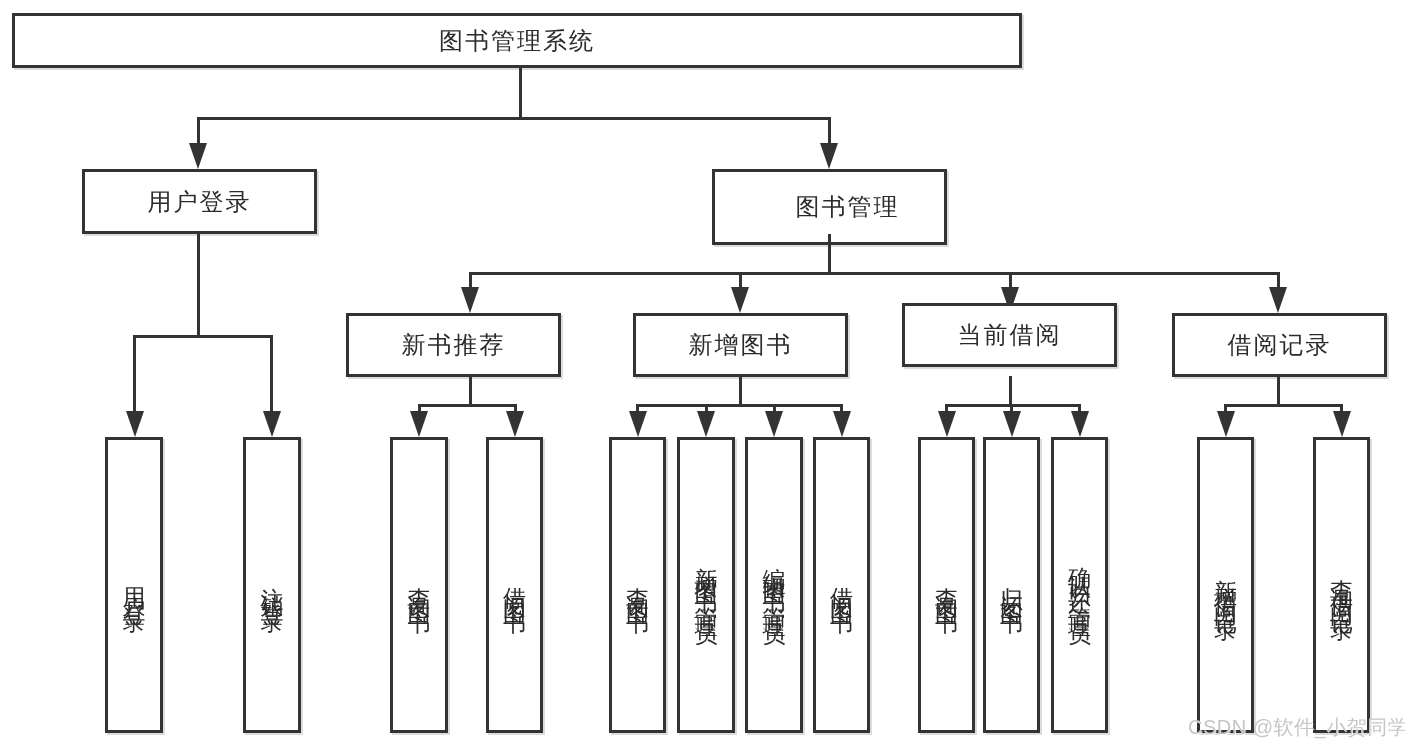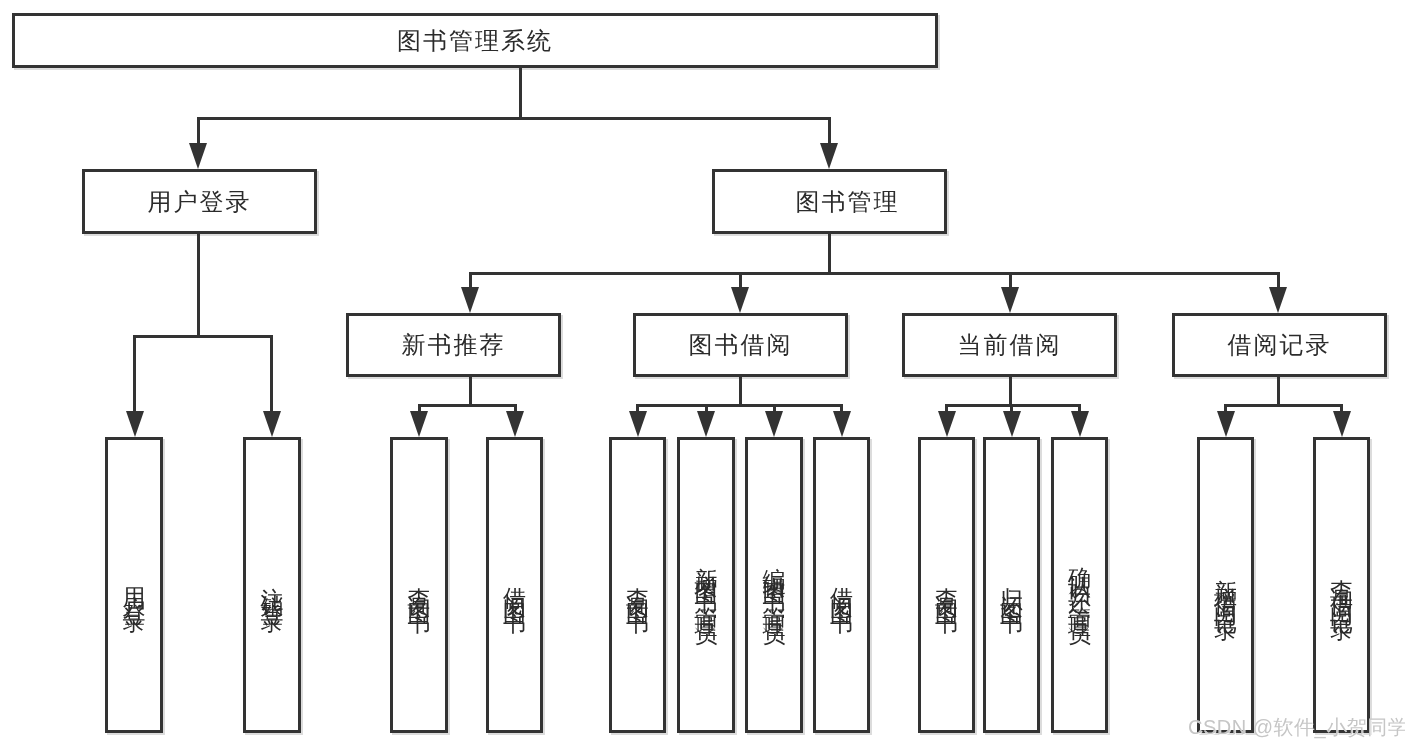--- a/index.html
+++ b/index.html
@@ -50,35 +50,35 @@
     color:var(--wm);
     white-space:nowrap;
     text-shadow:1px 1px 0 rgba(255,255,255,0.8);
   }
 </style>
 </head>
 <body>
 
 <div class="canvas">
 
-  <div class="box hbox" style="left:12px;top:13px;width:926px;height:55px;text-align:center;">
+  <div class="box hbox" style="left:12px;top:13px;width:1010px;height:55px;text-align:center;">
     <span>图书管理系统</span>
   </div>
 
   <div class="vline" style="left:519px;top:67px;height:53px;"></div>
   <div class="hline" style="left:197px;top:117px;width:634px;"></div>
   <div class="vline" style="left:197px;top:117px;height:28px;"></div>
   <div class="vline" style="left:828px;top:117px;height:28px;"></div>
   <div class="arrow" style="left:189px;top:143px;"></div>
   <div class="arrow" style="left:820px;top:143px;"></div>
 
   <div class="box hbox" style="left:82px;top:169px;width:235px;height:65px;">
     <span>用户登录</span>
   </div>
-  <div class="box hbox" style="left:712px;top:169px;width:235px;height:65px;padding-left:36px;">
+  <div class="box hbox" style="left:712px;top:169px;width:235px;height:76px;padding-left:36px;">
     <span>图书管理</span>
   </div>
 
   <div class="vline" style="left:197px;top:234px;height:104px;"></div>
   <div class="hline" style="left:133px;top:335px;width:140px;"></div>
   <div class="vline" style="left:133px;top:335px;height:78px;"></div>
   <div class="vline" style="left:270px;top:335px;height:78px;"></div>
   <div class="arrow" style="left:126px;top:411px;"></div>
   <div class="arrow" style="left:263px;top:411px;"></div>
 
@@ -90,23 +90,23 @@
   <div class="vline" style="left:1277px;top:272px;height:17px;"></div>
   <div class="arrow" style="left:461px;top:287px;"></div>
   <div class="arrow" style="left:731px;top:287px;"></div>
   <div class="arrow" style="left:1001px;top:287px;"></div>
   <div class="arrow" style="left:1269px;top:287px;"></div>
 
   <div class="box hbox" style="left:346px;top:313px;width:215px;height:64px;">
     <span>新书推荐</span>
   </div>
   <div class="box hbox" style="left:633px;top:313px;width:215px;height:64px;">
-    <span>图书借阅</span>
+    <span>新增图书</span>
   </div>
-  <div class="box hbox" style="left:902px;top:313px;width:215px;height:64px;">
+  <div class="box hbox" style="left:902px;top:303px;width:215px;height:64px;">
     <span>当前借阅</span>
   </div>
   <div class="box hbox" style="left:1172px;top:313px;width:215px;height:64px;">
     <span>借阅记录</span>
   </div>
 
   <div class="vline" style="left:469px;top:376px;height:31px;"></div>
   <div class="vline" style="left:739px;top:376px;height:31px;"></div>
   <div class="vline" style="left:1009px;top:376px;height:31px;"></div>
   <div class="vline" style="left:1277px;top:376px;height:31px;"></div>

